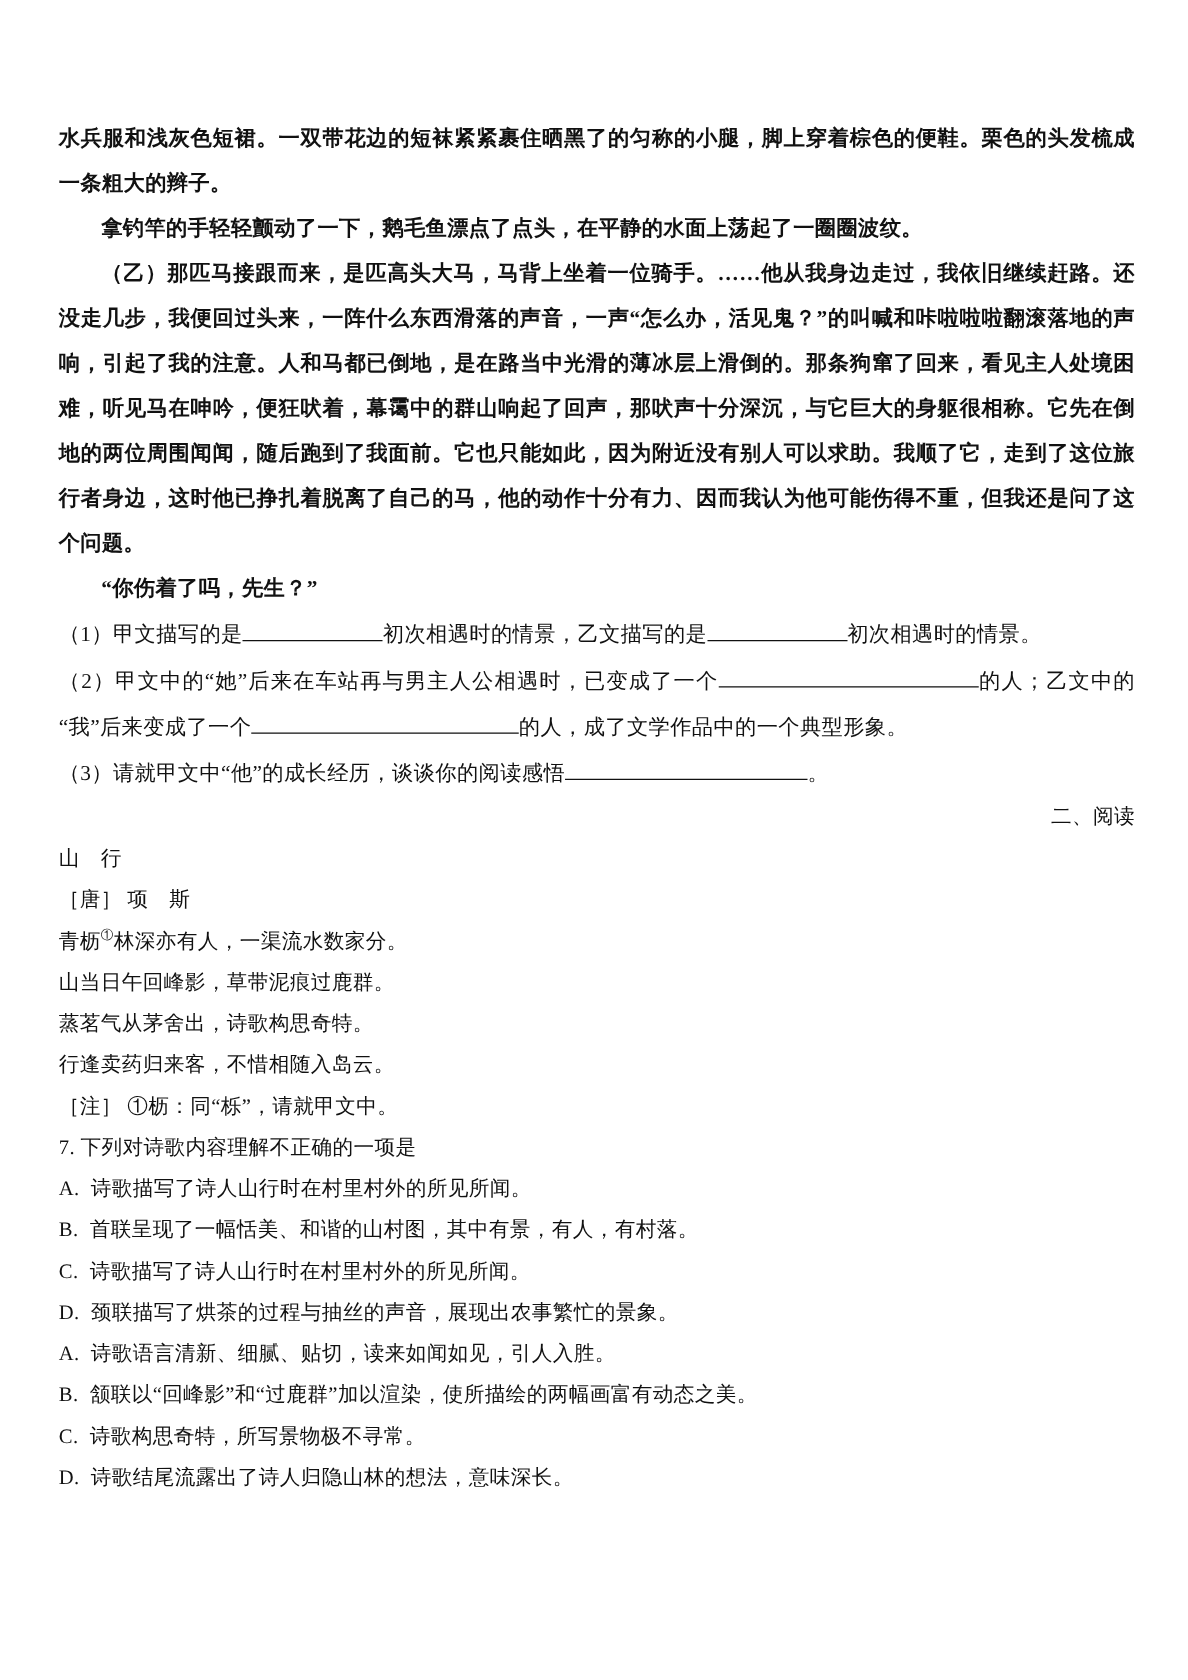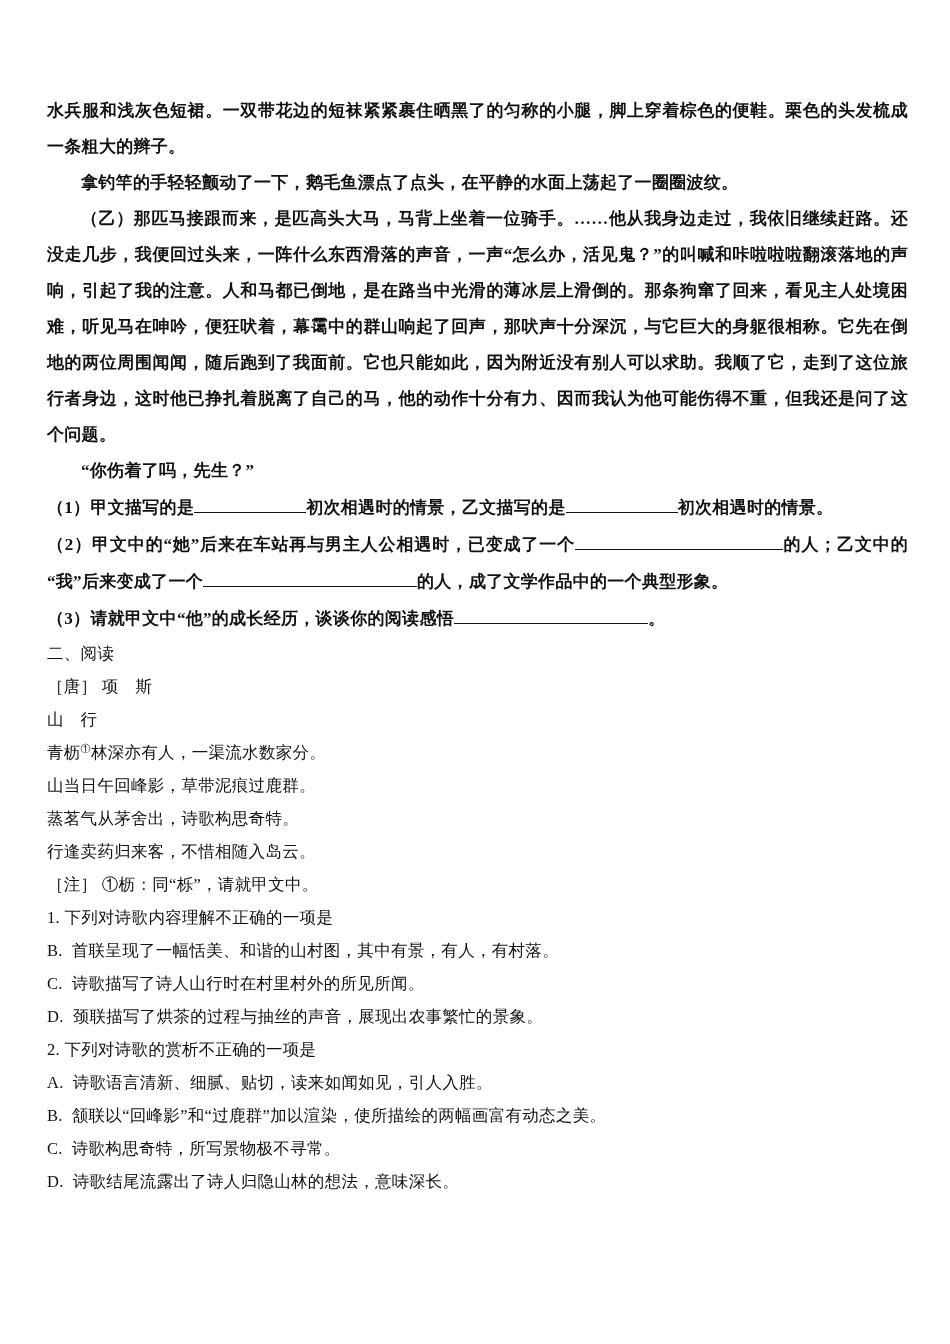--- a/index.html
+++ b/index.html
@@ -28,41 +28,42 @@
     font-weight: bold;
     text-align: justify;
     letter-spacing: 0.3px;
   }
   .indent { text-indent: 2em; }
   
   .qline {
     margin: 0;
     font-size: 17px;
     line-height: 37px;
-    font-weight: bold;
+    font-weight: normal;
     text-align: justify;
     letter-spacing: 0.3px;
   }
   .blank {
     display: inline-block;
     height: 13px;
     border-bottom: 1.5px solid #111;
     vertical-align: baseline;
   }
   .blank-a { width: 112px; }
   .blank-b { width: 208px; }
   .blank-c { width: 214px; }
   .blank-d { width: 194px; }
   
   .sec-heading {
     margin: 5px 0 2px 0;
     font-family: Liberation Sans, sans-serif;
     font-weight: bold;
     font-size: 18px;
     line-height: 30px;
+    text-align: right;
   }
   
   .reading p {
     margin: 0;
     font-size: 16.5px;
     line-height: 33px;
     font-weight: normal;
     letter-spacing: 0.3px;
   }
   .reading sup {
@@ -88,38 +89,38 @@
   <div>
     <p class="qline"><span>（1）甲文描写的是</span><span class="blank blank-a"></span><span>初次相遇时的情景，乙文描写的是</span><span class="blank blank-a"></span><span>初次相遇时的情景。</span></p>
     <p class="qline"><span>（2）甲文中的“她”后来在车站再与男主人公相遇时，已变成了一个</span><span class="blank blank-b"></span><span>的人；乙文中的“我”后来变成了一个</span><span class="blank blank-c"></span><span>的人，成了文学作品中的一个典型形象。</span></p>
     <p class="qline"><span>（3）请就甲文中“他”的成长经历，谈谈你的阅读感悟</span><span class="blank blank-d"></span><span>。</span></p>
   </div>
 
   <div class="reading">
     <p class="sec-heading">二、阅读</p>
 
     <div>
+      <p>山　行</p>
       <p>［唐］ 项　斯</p>
-      <p>山　行</p>
       <p><span>青枥</span><sup>①</sup><span>林深亦有人，一渠流水数家分。</span></p>
       <p>山当日午回峰影，草带泥痕过鹿群。</p>
       <p>蒸茗气从茅舍出，诗歌构思奇特。</p>
       <p>行逢卖药归来客，不惜相随入岛云。</p>
       <p>［注］ ①枥：同“栎”，请就甲文中。</p>
     </div>
 
     <div>
-      <p class="stem">1. 下列对诗歌内容理解不正确的一项是</p>
+      <p class="stem">7. 下列对诗歌内容理解不正确的一项是</p>
+      <p><span class="opt-label">A.</span><span>诗歌描写了诗人山行时在村里村外的所见所闻。</span></p>
       <p><span class="opt-label">B.</span><span>首联呈现了一幅恬美、和谐的山村图，其中有景，有人，有村落。</span></p>
       <p><span class="opt-label">C.</span><span>诗歌描写了诗人山行时在村里村外的所见所闻。</span></p>
       <p><span class="opt-label">D.</span><span>颈联描写了烘茶的过程与抽丝的声音，展现出农事繁忙的景象。</span></p>
     </div>
 
     <div>
-      <p class="stem">2. 下列对诗歌的赏析不正确的一项是</p>
       <p><span class="opt-label">A.</span><span>诗歌语言清新、细腻、贴切，读来如闻如见，引人入胜。</span></p>
       <p><span class="opt-label">B.</span><span>颔联以“回峰影”和“过鹿群”加以渲染，使所描绘的两幅画富有动态之美。</span></p>
       <p><span class="opt-label">C.</span><span>诗歌构思奇特，所写景物极不寻常。</span></p>
       <p><span class="opt-label">D.</span><span>诗歌结尾流露出了诗人归隐山林的想法，意味深长。</span></p>
     </div>
   </div>
 
 </div>
 
 </body></html>

